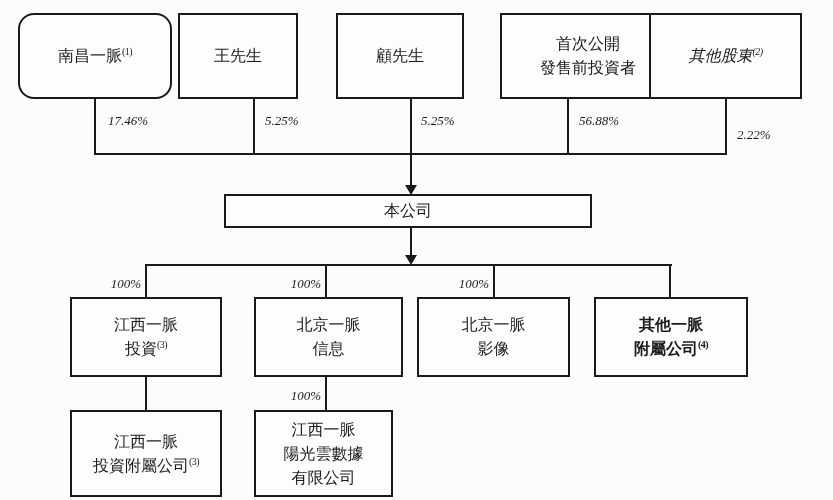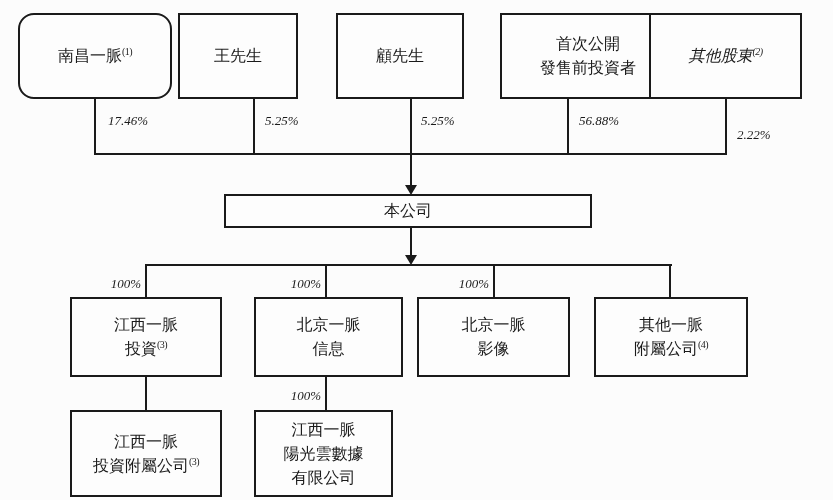--- a/index.html
+++ b/index.html
@@ -91,21 +91,21 @@
 
   
   .m1 { left: 60px;  top: 274px; width: 81px; }
   .m2 { left: 240px; top: 274px; width: 81px; }
   .m3 { left: 408px; top: 274px; width: 81px; }
 
   
   .sb1 { left: 70px;  top: 297px; width: 152px; height: 80px; }
   .sb2 { left: 254px; top: 297px; width: 149px; height: 80px; }
   .sb3 { left: 417px; top: 297px; width: 153px; height: 80px; }
-  .sb4 { left: 594px; top: 297px; width: 154px; height: 80px; }
+  .sb4 { left: 594px; top: 297px; width: 154px; height: 80px; font-weight: bold; }
 
   
   .lc1 { left: 145px; top: 377px; height: 33px; }
   .lc2 { left: 325px; top: 377px; height: 33px; }
   .m4  { left: 240px; top: 386px; width: 81px; }
 
   
   .lb1 { left: 70px;  top: 410px; width: 152px; height: 87px; font-size: 16px; }
   .lb2 { left: 254px; top: 410px; width: 139px; height: 87px; font-size: 16px; }
 </style>

